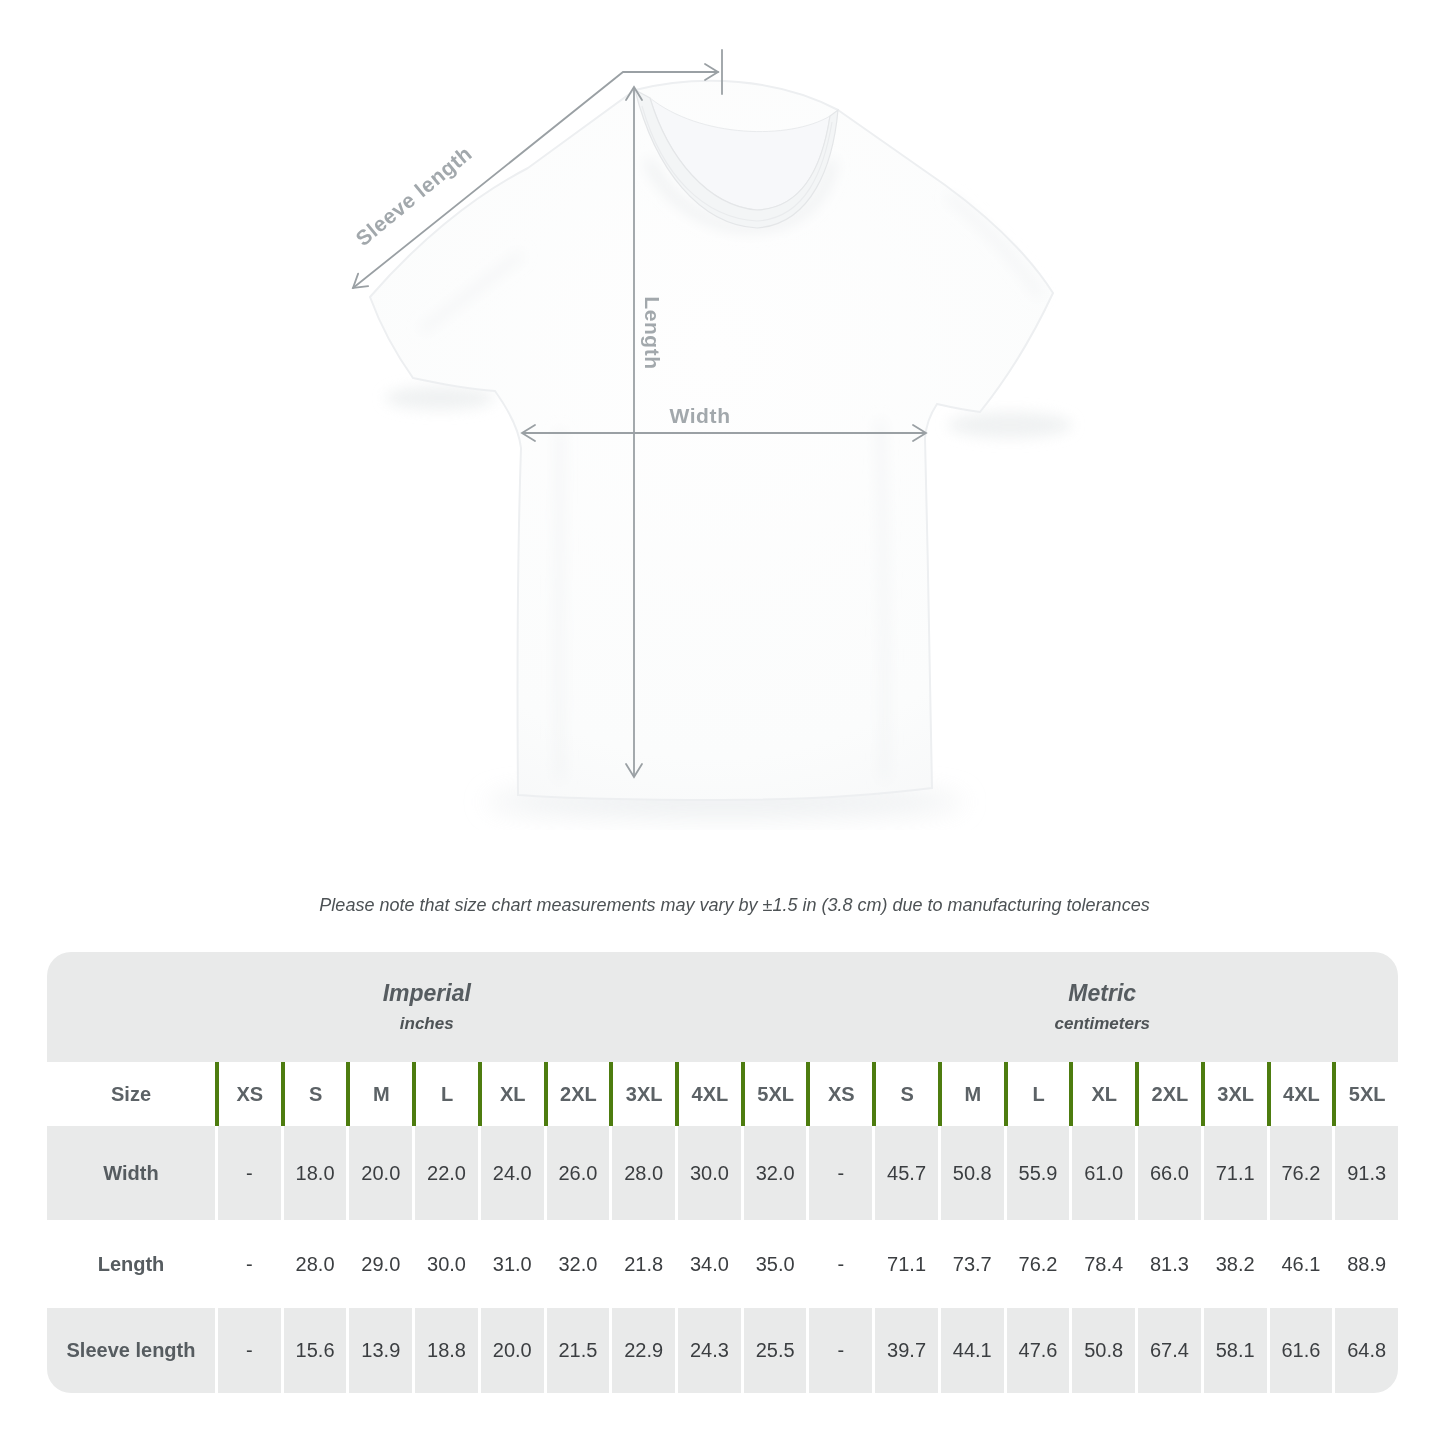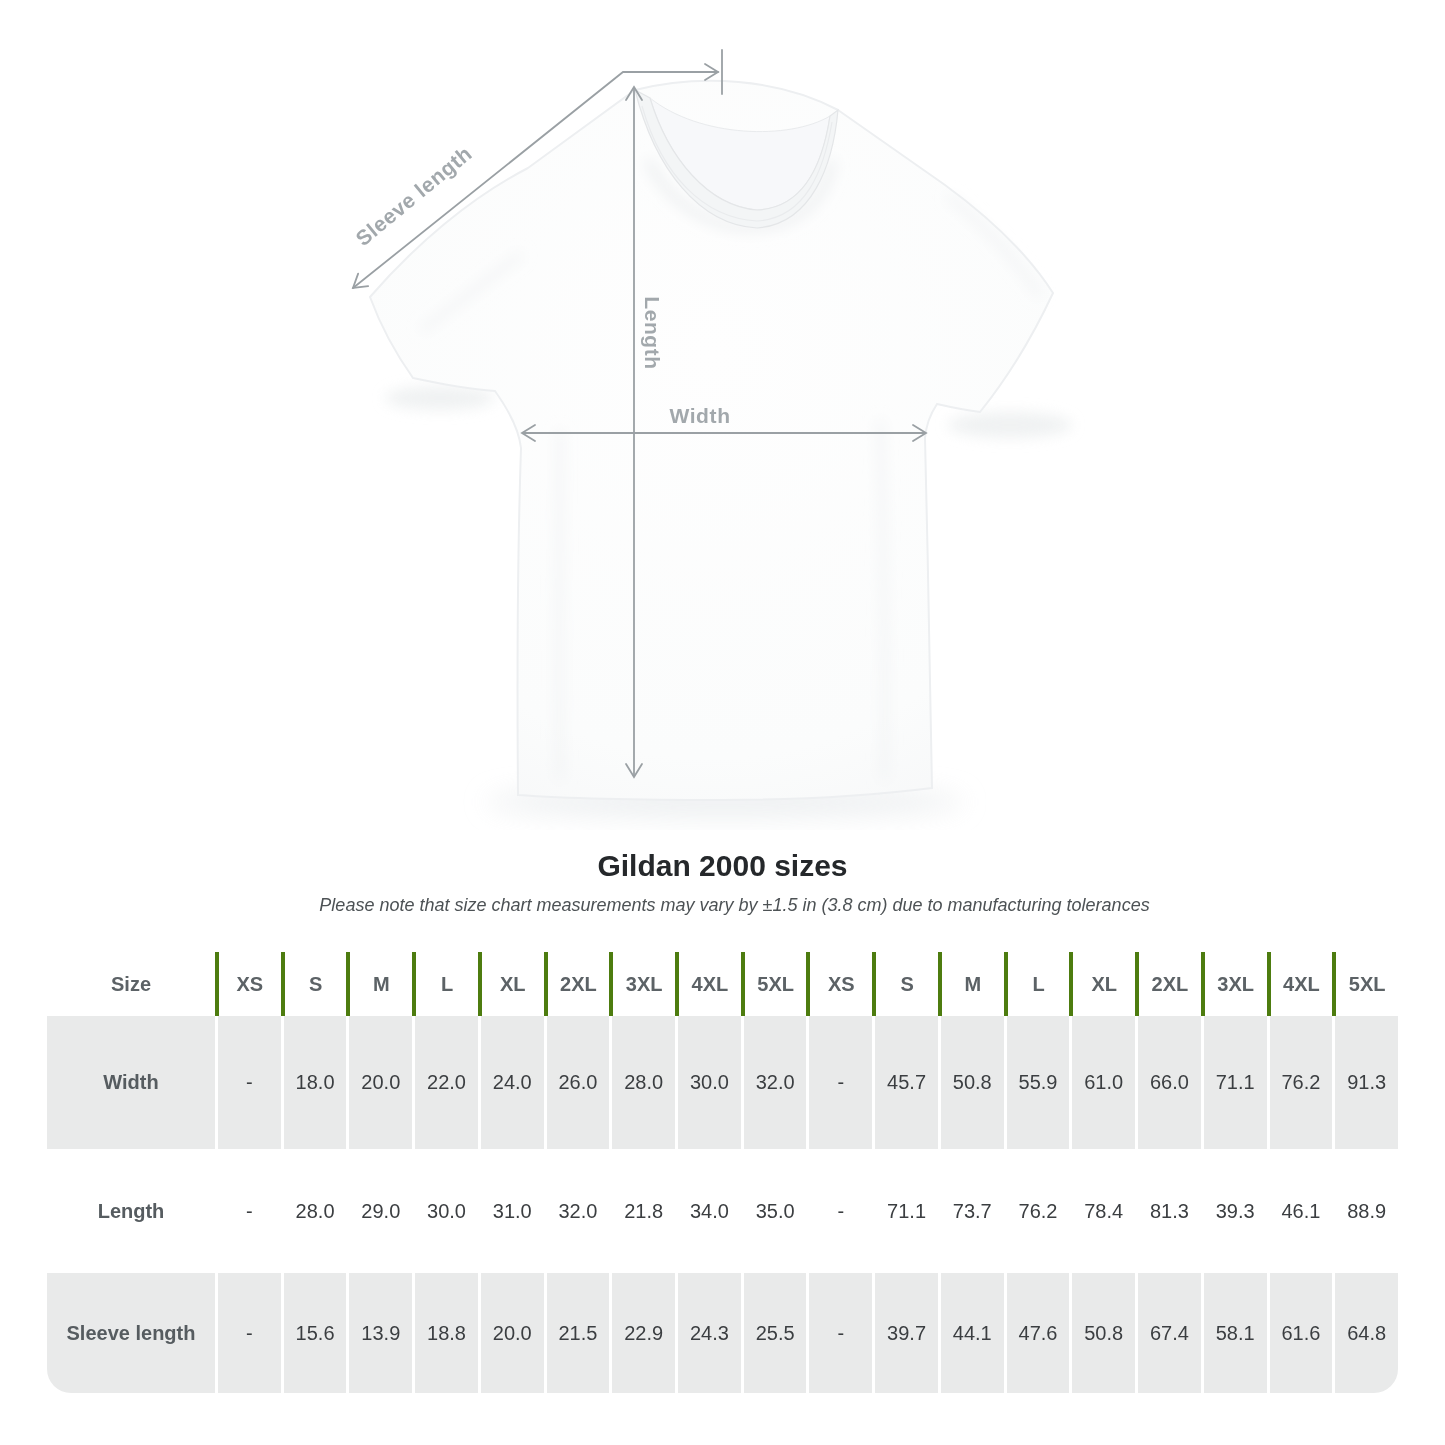--- a/index.html
+++ b/index.html
@@ -117,21 +117,20 @@
         <path d="M -13 -8 L 0 0 L -13 8" transform="translate(522,433) rotate(180)"></path>
         <path d="M -13 -8 L 0 0 L -13 8" transform="translate(926,433)"></path>
       </g>
     </svg>
 
     <div class="measure-label sleeve">Sleeve length</div>
     <div class="measure-label length">Length</div>
     <div class="measure-label width">Width</div>
   </div>
 
-  <h1 class="title">Gildan 2000 sizes</h1>
   <p class="subtitle">Please note that size chart measurements may vary by ±1.5 in (3.8 cm) due to manufacturing tolerances</p>
 
   <div class="table-wrap">
     <table>
       <colgroup id="cols">
           <col class="col-label">
           <col>
           <col>
           <col>
           <col>
@@ -144,20 +143,30 @@
           <col>
           <col>
           <col>
           <col>
           <col>
           <col>
           <col>
           <col>
         </colgroup>
       <thead>
+        <tr id="group-row">
+          <th colspan="10">
+            <div class="group-label">Imperial</div>
+            <div class="group-sublabel">inches</div>
+          </th>
+          <th colspan="9">
+            <div class="group-label">Metric</div>
+            <div class="group-sublabel">centimeters</div>
+          </th>
+        </tr>
         <tr id="size-row">
           <th>Size</th>
         <th>XS</th>
             <th>S</th>
             <th>M</th>
             <th>L</th>
             <th>XL</th>
             <th>2XL</th>
             <th>3XL</th>
             <th>4XL</th>
@@ -205,21 +214,21 @@
             <td>32.0</td>
             <td>21.8</td>
             <td>34.0</td>
             <td>35.0</td>
             <td>-</td>
             <td>71.1</td>
             <td>73.7</td>
             <td>76.2</td>
             <td>78.4</td>
             <td>81.3</td>
-            <td>39.3</td>
+            <td>38.2</td>
             <td>46.1</td>
             <td>88.9</td>
           </tr>
           <tr>
             <td class="rowlabel">Sleeve length</td>
             <td>-</td>
             <td>15.6</td>
             <td>13.9</td>
             <td>18.8</td>
             <td>20.0</td>

